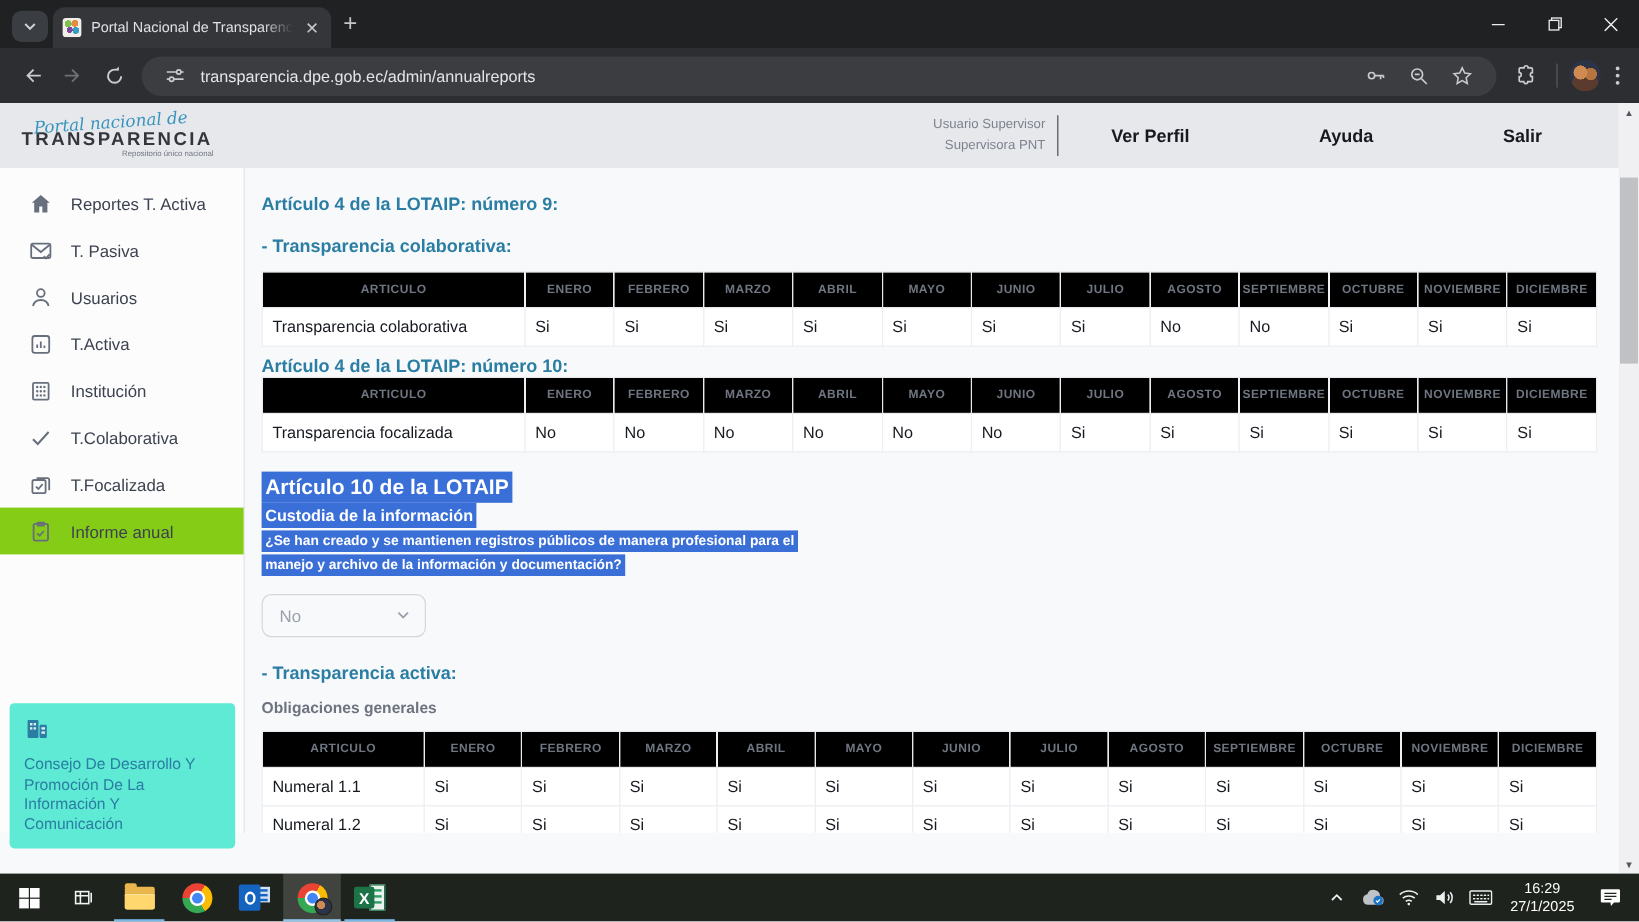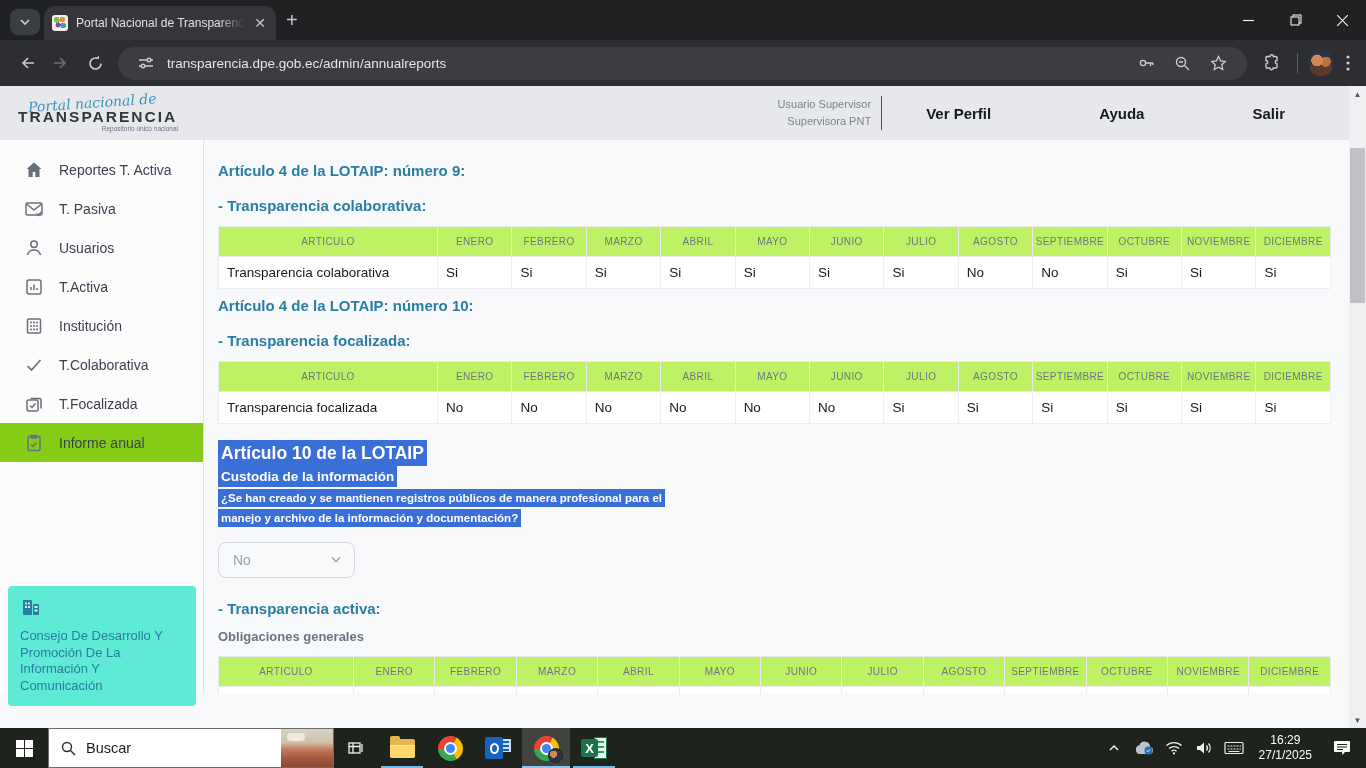--- a/index.html
+++ b/index.html
@@ -57,21 +57,21 @@
   .side-footer { position:absolute; top:446px; left:8px; width:188px; background:#5eead4; border-radius:4px; padding:10px 10px 12px 12px; }
   .side-footer .f-ico { color:#2a7da3; }
   .side-footer .f-text { margin-top:6px; color:#2a7da3; font-size:13px; line-height:16.5px; width:160px; }
 
   .main { flex:1; padding:14px 18px 0 14px; overflow:hidden; }
   .sec-title { color:#2a7da3; font-size:15px; font-weight:600; margin:8px 0 0 0; }
   .sec-sub { color:#2a7da3; font-size:15px; font-weight:600; margin:18px 0 12px 0; }
   .group-label { color:#6d7480; font-size:13px; font-weight:bold; margin:10px 0 12px 0; }
 
   table.data-table { width:100%; border-collapse:collapse; table-layout:fixed; margin-bottom:8px; }
-  .data-table th { background:#bef264; color:#6f7681; font-size:10px; font-weight:400; letter-spacing:.4px; height:30px; border:1px solid #e9eaee; text-align:center; text-transform:uppercase; overflow:hidden; white-space:nowrap; }
+  .data-table th { background:#000000; color:#6f7681; font-size:10px; font-weight:700; letter-spacing:.4px; height:30px; border:1px solid #e9eaee; text-align:center; text-transform:uppercase; overflow:hidden; white-space:nowrap; }
   .data-table td { background:#fff; color:#16191f; font-size:13.5px; height:32px; padding-left:8px; border:1px solid #edeef1; white-space:nowrap; overflow:hidden; }
   .tbl-wide th:first-child, .tbl-wide td:first-child { width:219px; }
   .tbl-narrow th:first-child, .tbl-narrow td:first-child { width:135px; }
 
   .hl-block { margin:16px 0 4px 0; line-height:21px; max-width:460px; }
   .hl { background:#3a6fd8; color:#fff; box-decoration-break:clone; -webkit-box-decoration-break:clone; padding:3px 3px; }
   .hl-title { font-size:17.5px; font-weight:bold; line-height:26px; }
   .hl-sub { font-size:13.5px; font-weight:bold; line-height:22px; }
   .hl-q { font-size:11.5px; font-weight:bold; line-height:20px; }
 
@@ -366,21 +366,20 @@
               <td>No</td>
               <td>No</td>
               <td>Si</td>
               <td>Si</td>
               <td>Si</td>
             </tr>
           </tbody>
         </table>
 
       <div class="sec-title">Artículo 4 de la LOTAIP: número 10:</div>
-      <div class="sec-sub">- Transparencia focalizada:</div>
       <table class="data-table tbl-wide" data-table="1">
           <thead>
             <tr>
               <th>ARTICULO</th>
               <th>ENERO</th>
               <th>FEBRERO</th>
               <th>MARZO</th>
               <th>ABRIL</th>
               <th>MAYO</th>
               <th>JUNIO</th>
@@ -489,30 +488,20 @@
 
 <div class="taskbar">
   <div class="tb-start">
     <span class="win-logo">
         <i></i>
         <i></i>
         <i></i>
         <i></i>
       </span>
   </div>
-  <div class="searchbox">
-    <span class="mag">
-        <svg width="15" height="15" viewBox="0 0 15 15" fill="none" stroke="currentColor" stroke-width="1.4">
-          <circle cx="6" cy="6" r="4.5"></circle>
-          <path d="M9.5 9.5L14 14"></path>
-        </svg>
-      </span>
-    <span class="s-text">Buscar</span>
-    <span class="s-img"></span>
-  </div>
   <div class="taskview">
     <svg width="18" height="18" viewBox="0 0 18 18" fill="none" stroke="currentColor" stroke-width="1.3">
         <rect x="2" y="4" width="11" height="10"></rect>
         <path d="M15 5v8M2 7.5h11M6 4v10"></path>
       </svg>
   </div>
   <div class="app-slot">
     <span class="folder-ico">
         <span class="back"></span>
         <span class="front"></span>

